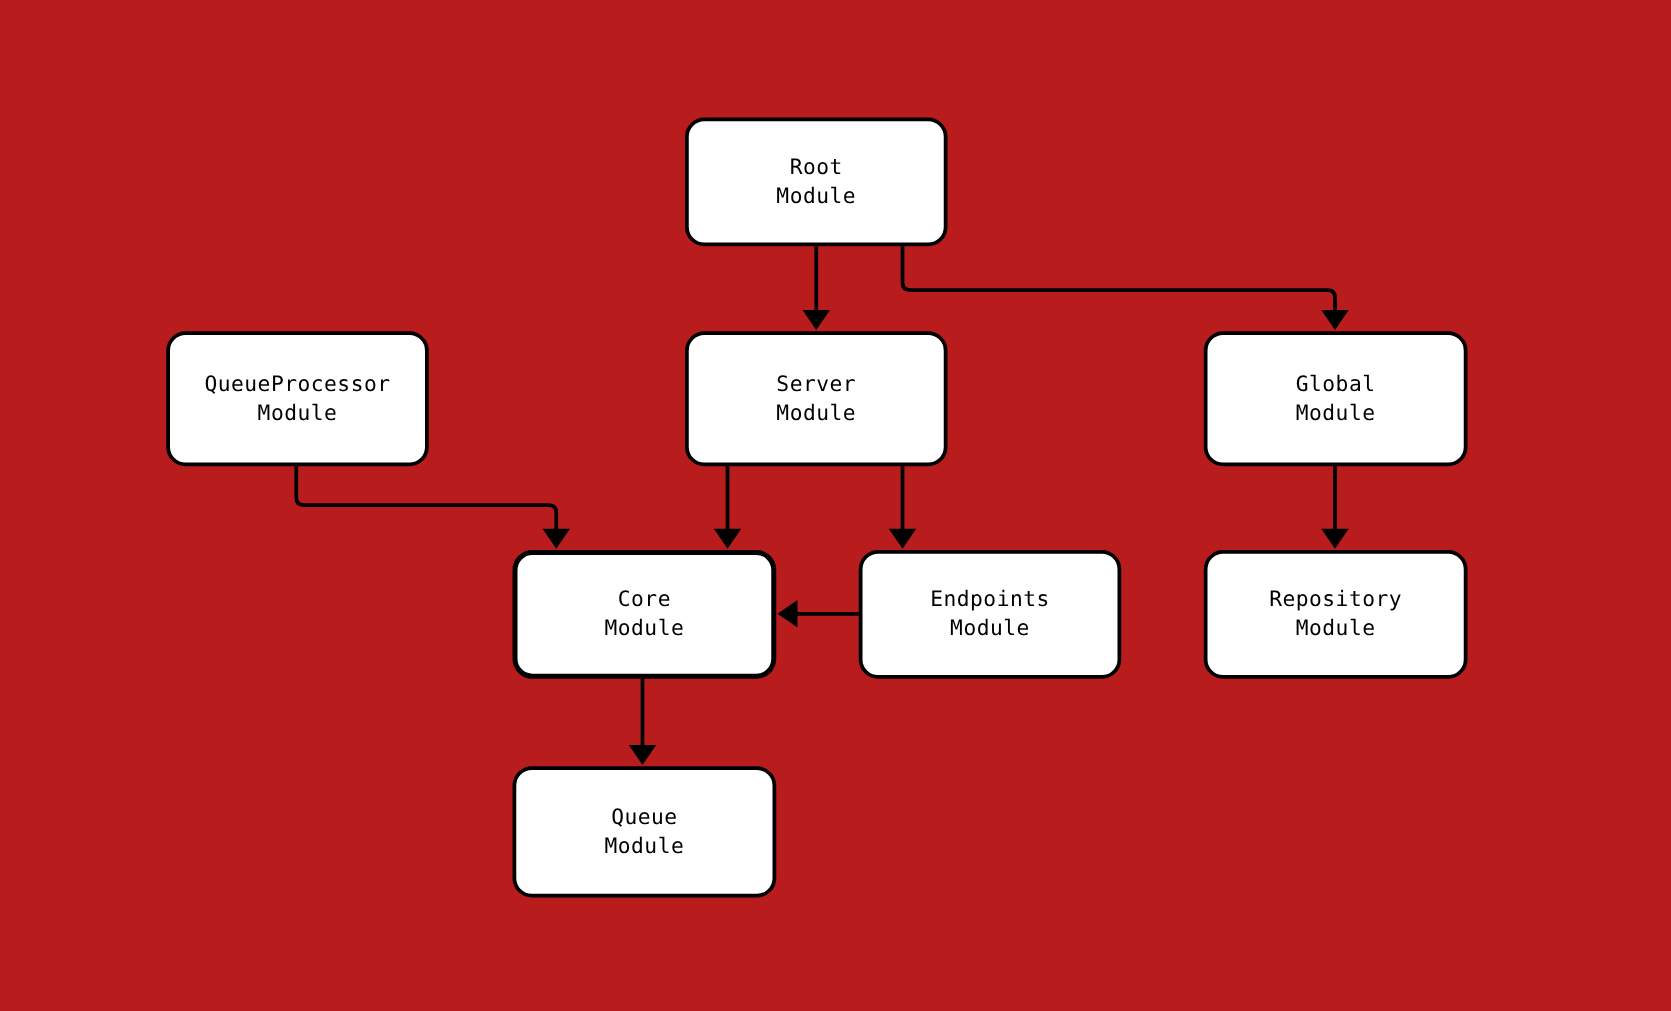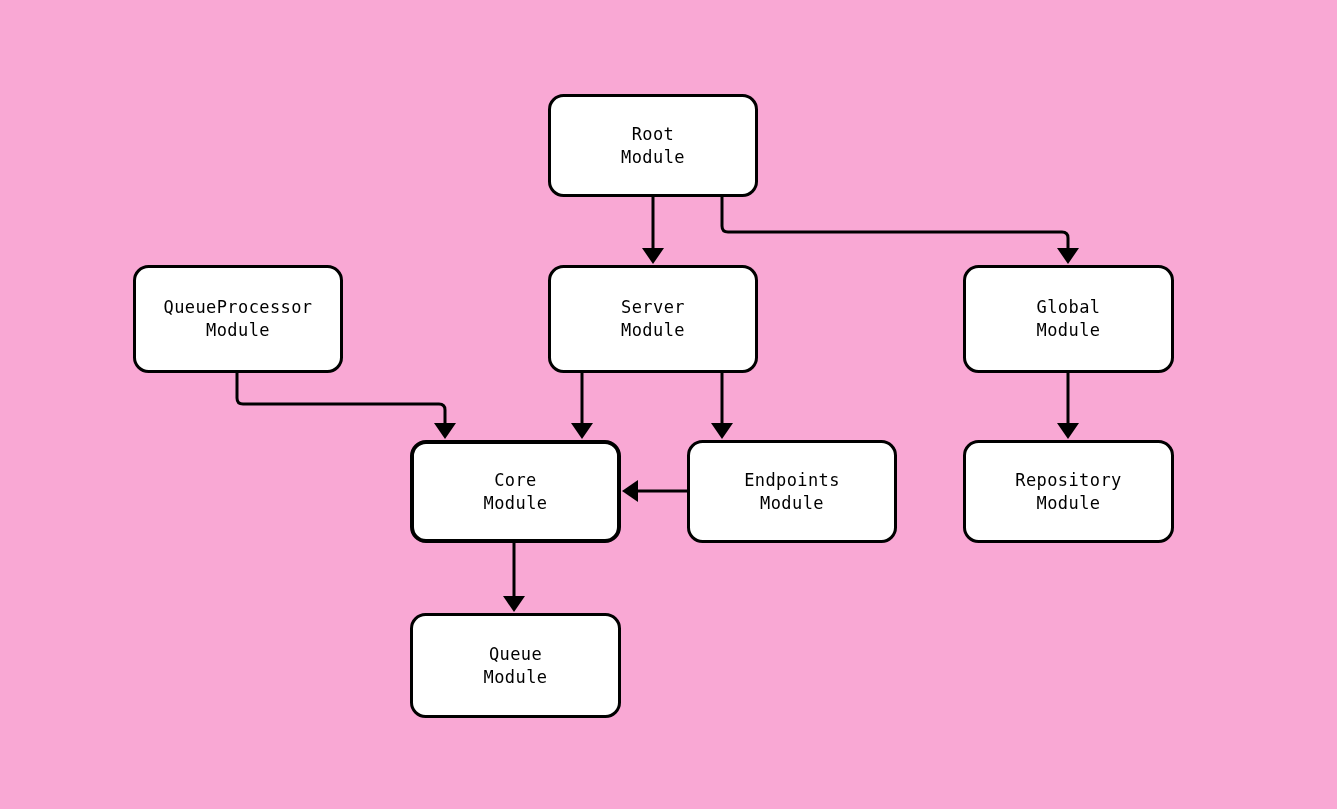--- a/index.html
+++ b/index.html
@@ -10,21 +10,21 @@
   body {
     width: 1337px;
     height: 809px;
     overflow: hidden;
     font-family: "DejaVu Sans Mono", "Liberation Mono", monospace;
   }
   #diagram-root {
     position: relative;
     width: 1337px;
     height: 809px;
-    background: #f9a8d4;
+    background: #b91c1c;
   }
   svg#graph {
     display: block;
     width: 1337px;
     height: 809px;
   }
   .node-box {
     fill: #ffffff;
     stroke: #000000;
   }

